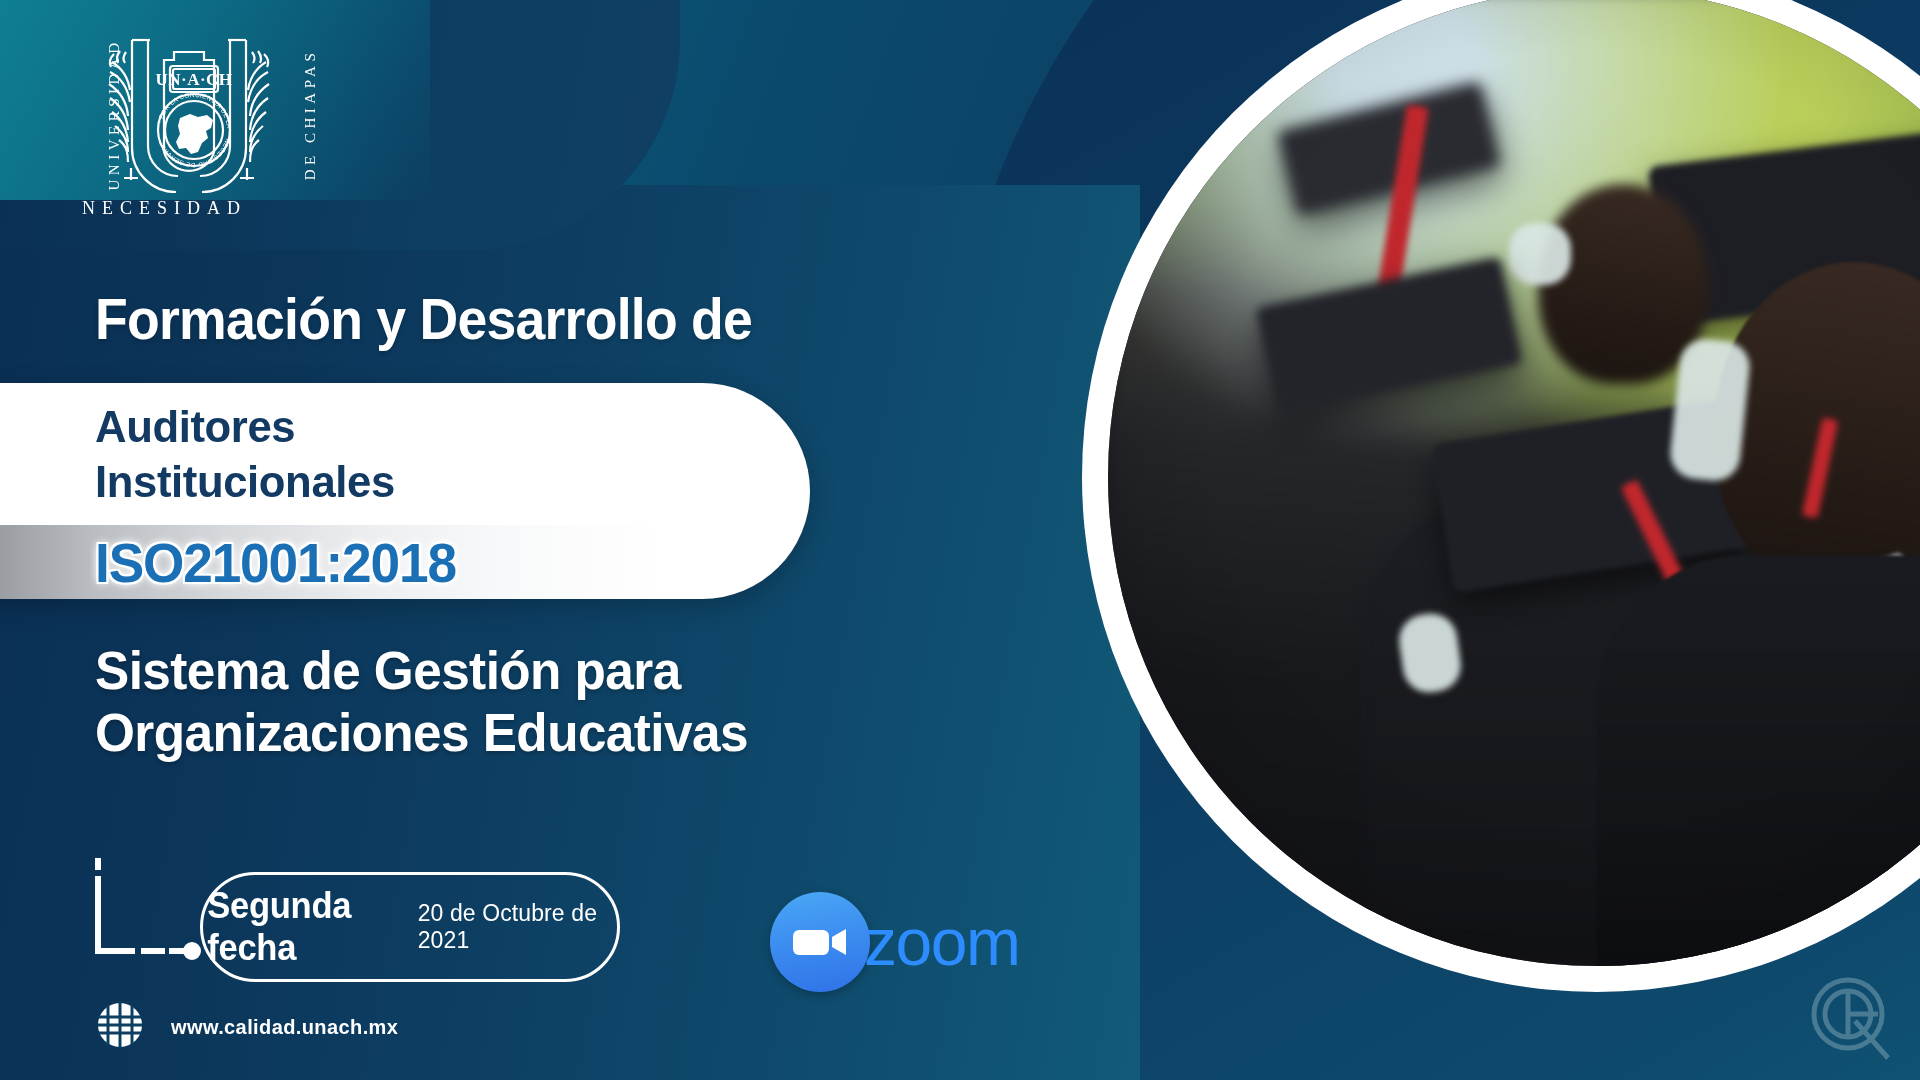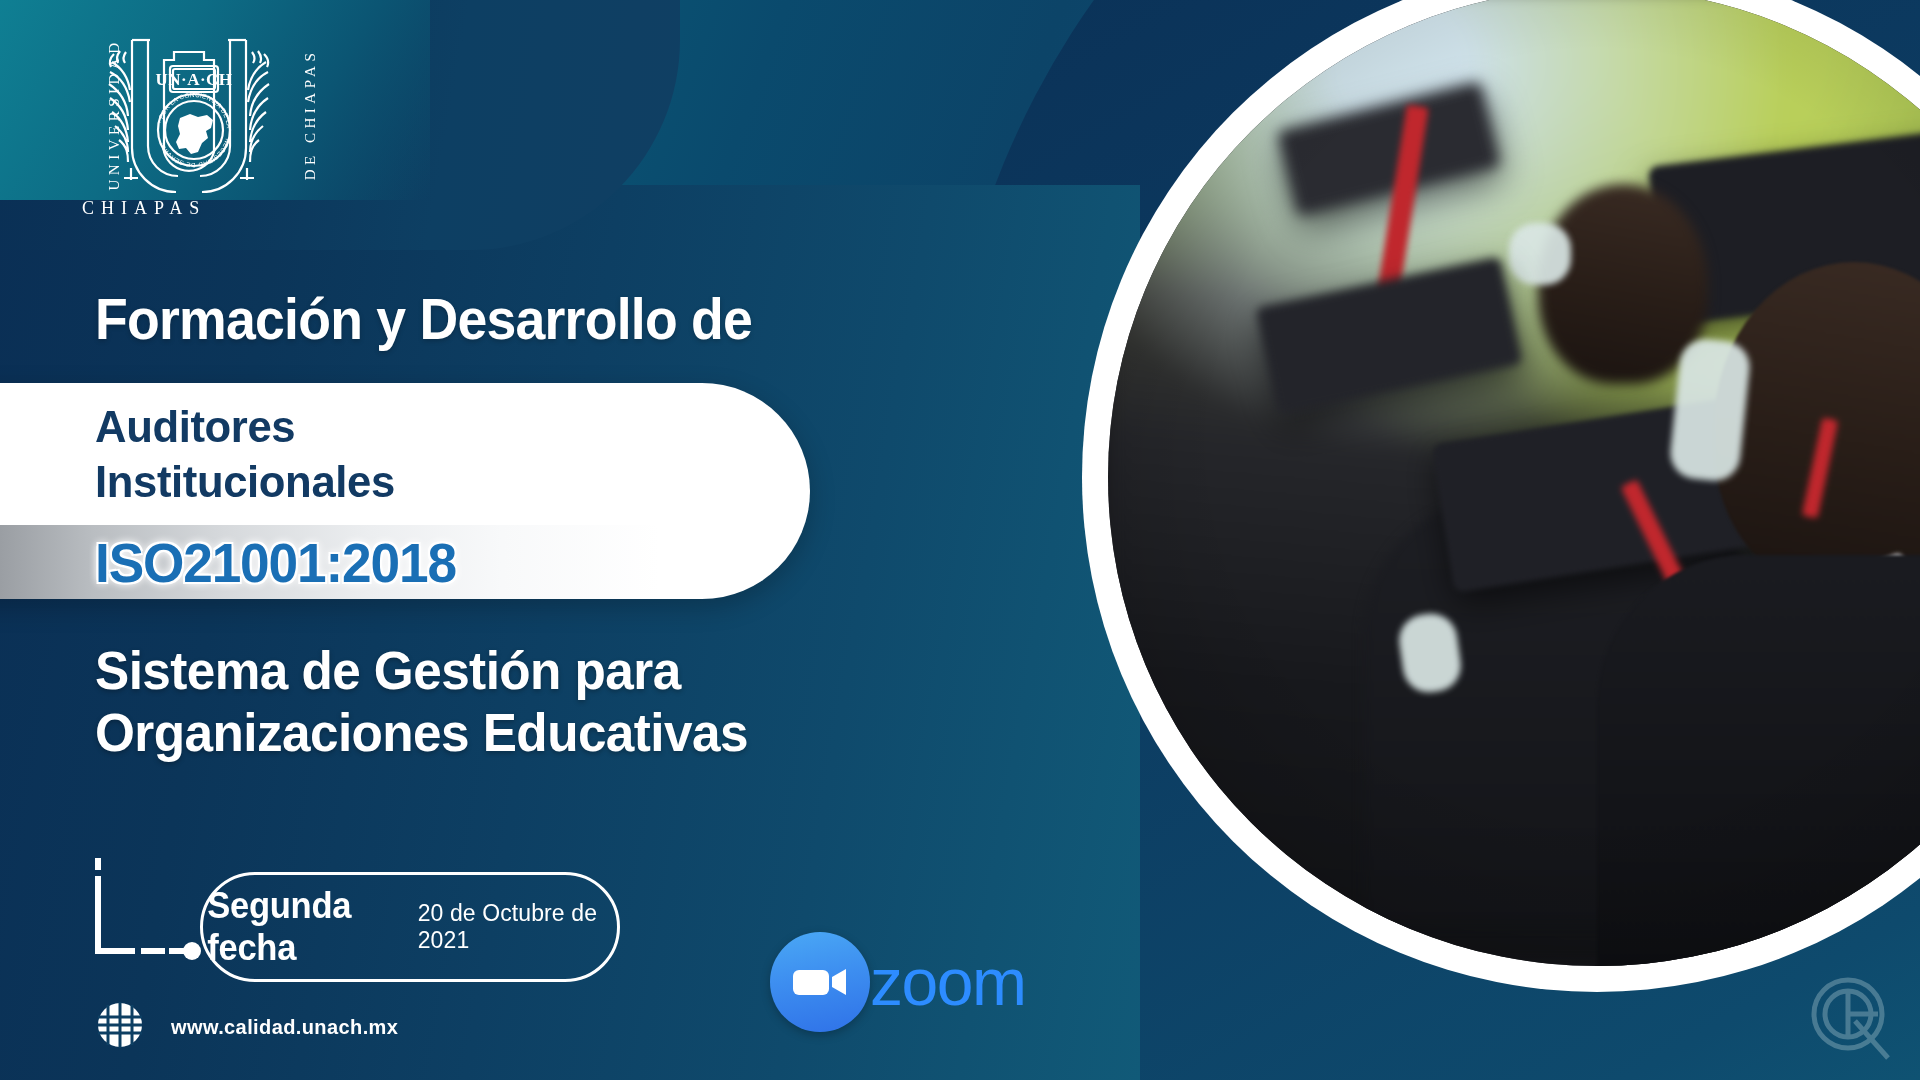--- a/index.html
+++ b/index.html
@@ -225,21 +225,21 @@
   }
   .date-pill .big {
     color:#ffffff; font-size:36px; font-weight:700; letter-spacing:-0.3px;
     transform:scaleX(.96);
   }
   .date-pill .small {
     color:#ffffff; font-size:23px; font-weight:400; letter-spacing:.1px;
   }
 
   
-  .zoom-logo { position:absolute; left:770px; top:932px; display:flex; align-items:center;gap:6px; }
+  .zoom-logo { position:absolute; left:770px; top:892px; display:flex; align-items:center; }
   .zoom-circle {
     width:100px; height:100px; border-radius:50%;
     background:linear-gradient(170deg,#4aa8f5 0%,#3d8ef0 45%,#2f72e8 100%);
     display:flex; align-items:center; justify-content:center;
     box-shadow:0 3px 10px rgba(0,0,0,.25);
   }
   .zoom-word {
     margin-left:-6px; font-size:66px; font-weight:400;
     color:#2d8cff; letter-spacing:-1.5px;
     font-family:"Liberation Sans", sans-serif;
@@ -329,21 +329,21 @@
         <text><textPath href="#mottoTop" startOffset="6%">· POR LA CONCIENCIA DE LA</textPath></text>
         <text><textPath href="#mottoBot" startOffset="8%">NECESIDAD DE SERVIR ·</textPath></text>
       </g>
       <defs>
         <path id="mottoTop" d="M101 112 a33 33 0 0 1 66 0"></path>
         <path id="mottoBot" d="M167 112 a33 33 0 0 1 -66 0"></path>
       </defs>
     </svg>
     <div class="side-word w-left">UNIVERSIDAD</div>
     <div class="side-word w-right">DE CHIAPAS</div>
-    <div class="w-bot">CHIAPAS</div>
+    <div class="w-bot">NECESIDAD</div>
   </div>
 
   <div class="headline">Formación y Desarrollo de</div>
 
   <div class="white-panel"></div>
   <div class="panel-title">
     <div>Auditores</div>
     <div>Institucionales</div>
   </div>
 

